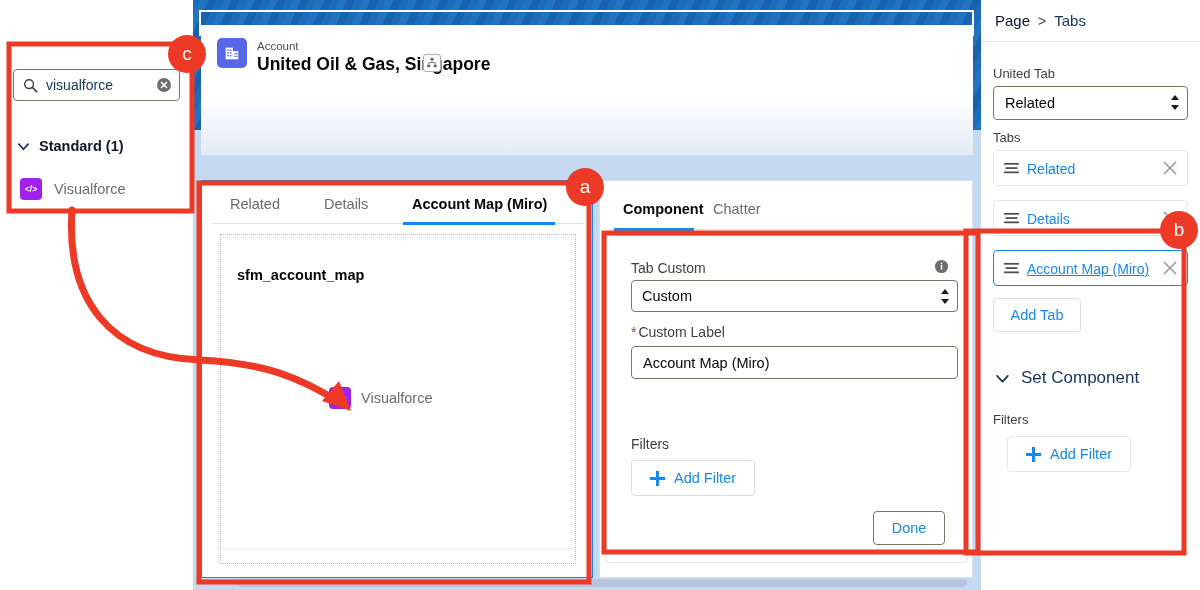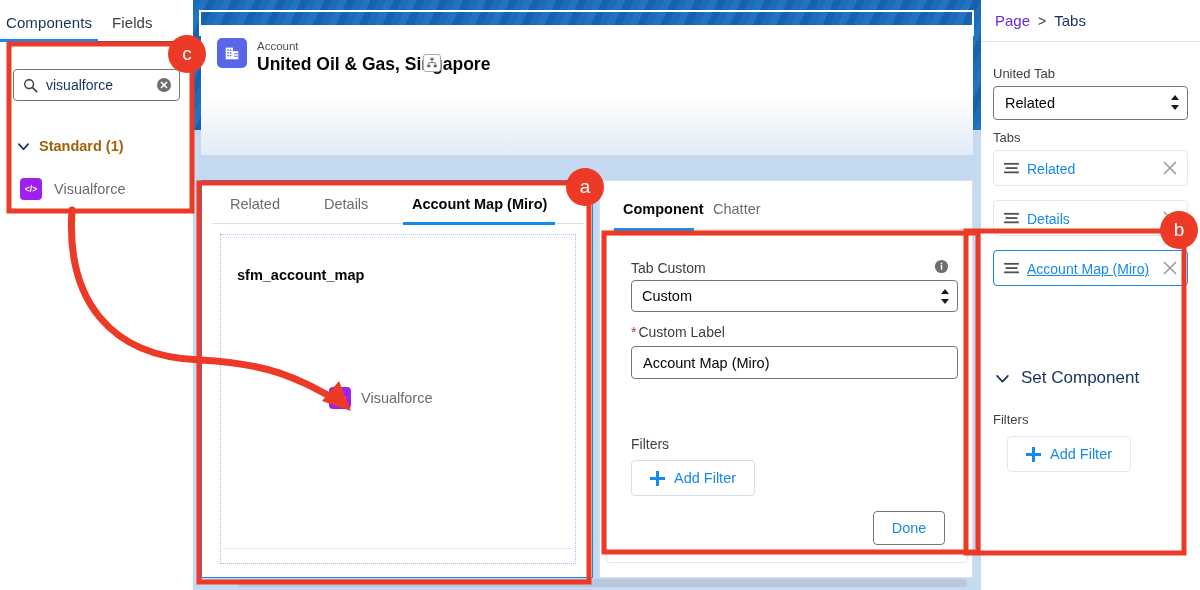--- a/index.html
+++ b/index.html
@@ -25,21 +25,21 @@
   #search-wrap { position: absolute; left: 13px; top: 69px; width: 167px; height: 32px;
     border: 1px solid #7a7767; border-radius: 4px; background: #fff; }
   #search-icon { position: absolute; left: 9px; top: 8px; width: 15px; height: 15px; }
   #search-input { position: absolute; left: 30px; top: 0; width: 110px; height: 30px;
     border: 0; outline: 0; background: transparent; font-family: "Liberation Sans", sans-serif;
     font-size: 14px; color: #16325c; }
   #search-clear { position: absolute; right: 7px; top: 7px; width: 16px; height: 16px; cursor: pointer; }
 
   #standard-row { position: absolute; left: 17px; top: 138px; display: flex; align-items: center; gap: 9px; }
   #standard-chevron { width: 13px; height: 13px; }
-  #standard-label { font-size: 14.5px; font-weight: bold; color: #a16207; }
+  #standard-label { font-size: 14.5px; font-weight: bold; color: #0f172a; }
 
   #vf-item { position: absolute; left: 20px; top: 178px; display: flex; align-items: center; gap: 12px; }
   .vf-icon { width: 22px; height: 22px; border-radius: 4px; background: #a020f0;
     display: flex; align-items: center; justify-content: center;
     color: #fff; font-size: 8.5px; font-weight: bold; font-family: "Liberation Sans", sans-serif; }
   #vf-item-label { font-size: 14.5px; color: #6b6b6b; }
 
   
   #builder { position: absolute; left: 193px; top: 0; width: 788px; height: 590px;
     background: #c5d9f1; overflow: hidden; }
@@ -120,21 +120,21 @@
   #prop-done { position: absolute; right: 22px; top: 275px; width: 72px; height: 34px;
     border: 1px solid #7a7767; border-radius: 4px; background: #fff;
     display: flex; align-items: center; justify-content: center; cursor: pointer; }
 
   #canvas-scrollbar { position: absolute; left: 44px; bottom: 3px; width: 730px; height: 8px;
     background: #b9c6dd; border-radius: 4px; }
 
   
   #right-panel { position: absolute; left: 981px; top: 0; width: 219px; height: 590px; background: #fff; }
   #breadcrumb { position: absolute; left: 14px; top: 12px; display: flex; align-items: baseline; gap: 8px; }
-  #bc-page { font-size: 15px; color: #6d28d9; cursor: pointer; }
+  #bc-page { font-size: 15px; color: #0f172a; cursor: pointer; }
   #bc-sep { font-size: 14px; color: #3e3e3c; }
   #bc-tabs { font-size: 15px; color: #16325c; }
   #right-rule { position: absolute; left: 0; top: 41px; width: 219px; height: 1px; background: #e0e5ee; }
 
   #rp-default-label { position: absolute; left: 12px; top: 66px; font-size: 13px; color: #3e3e3c; }
   #rp-default-select { position: absolute; left: 12px; top: 86px; width: 195px; height: 34px;
     border: 1px solid #7a7767; border-radius: 4px; background: #fff; }
   #rp-default-value { position: absolute; left: 11px; top: 8px; font-size: 14.5px; color: #080707; }
   #rp-tabs-label { position: absolute; left: 12px; top: 130px; font-size: 13px; color: #3e3e3c; }
 
@@ -167,26 +167,20 @@
   #badge-b { left: 1160px; top: 211px; }
   #badge-c { left: 168px; top: 35px; }
 </style>
 </head>
 <body>
 
 <div id="root">
 
   <div id="left-panel">
 
-    <div id="left-tabs">
-      <div class="ltab active" id="ltab-components">Components</div>
-      <div class="ltab" id="ltab-fields">Fields</div>
-      <div id="left-tabs-rule"></div>
-      <div id="left-tabs-underline"></div>
-    </div>
 
     <div id="search-wrap">
       <svg id="search-icon" viewBox="0 0 16 16">
         <circle cx="6.5" cy="6.5" r="4.7" fill="none" stroke="#3e3e3c" stroke-width="1.5"></circle>
         <line x1="10" y1="10" x2="15" y2="15" stroke="#3e3e3c" stroke-width="1.7"></line>
       </svg>
       <input id="search-input" type="text" placeholder="Search components..." value="visualforce" style="">
       <svg id="search-clear" viewBox="0 0 16 16">
         <circle cx="8" cy="8" r="7" fill="#706e6b"></circle>
         <line x1="5" y1="5" x2="11" y2="11" stroke="#fff" stroke-width="1.6"></line>
@@ -356,20 +350,23 @@
         <rect x="1.6" y="5.6" width="12.8" height="1.9" fill="#514f4d"></rect>
         <rect x="0" y="10.2" width="16" height="1.9" fill="#514f4d"></rect>
       </svg>
       <span class="tabrow-lbl u">Account Map (Miro)</span>
       <svg class="tabrow-x" viewBox="0 0 14 14">
         <line x1="1" y1="1" x2="13" y2="13" stroke="#9a9a9a" stroke-width="1.6"></line>
         <line x1="13" y1="1" x2="1" y2="13" stroke="#9a9a9a" stroke-width="1.6"></line>
       </svg>
     </div>
 
+    <div id="rp-add-tab">
+      <span class="blue-lbl">Add Tab</span>
+    </div>
 
     <div id="rp-setcomp">
       <svg width="15" height="15" viewBox="0 0 14 14">
         <path d="M2 4.5 L7 10 L12 4.5" fill="none" stroke="#16325c" stroke-width="1.6" stroke-linecap="round" stroke-linejoin="round"></path>
       </svg>
       <span id="rp-setcomp-label">Set Component</span>
     </div>
 
     <div id="rp-filters-label">Filters</div>
 

